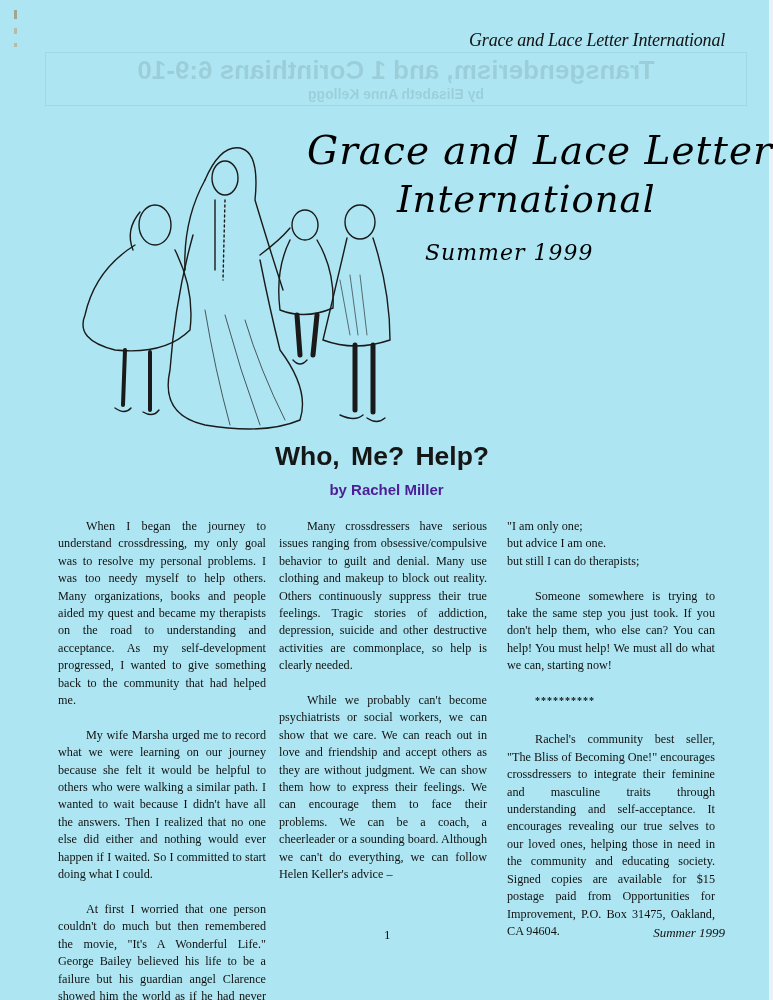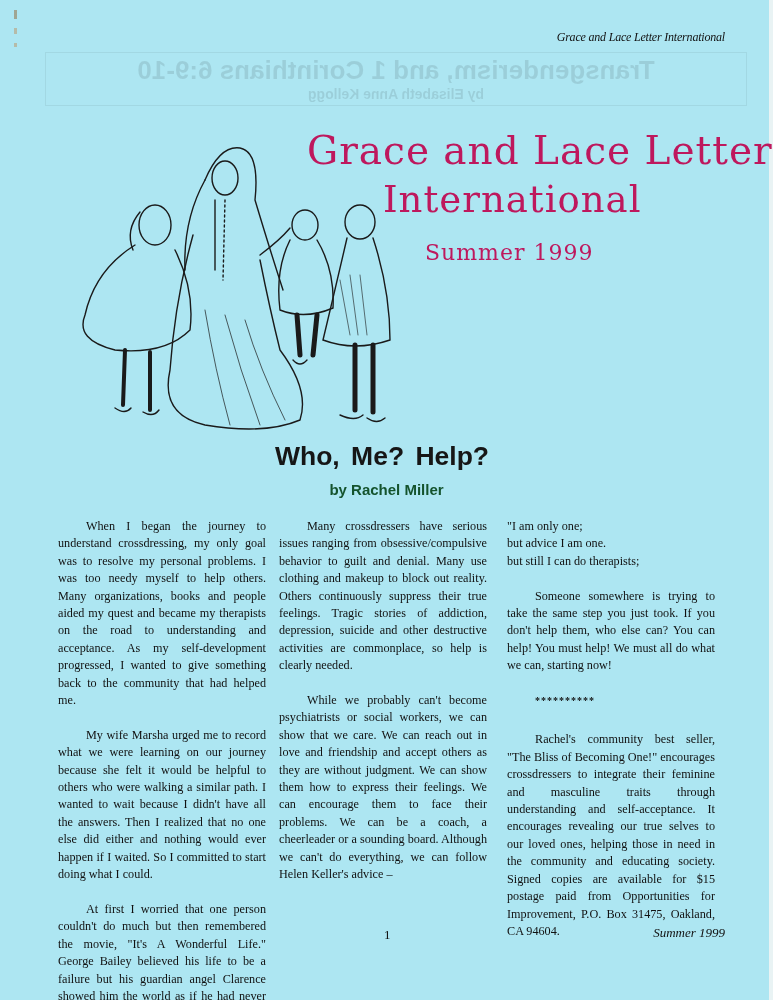--- a/index.html
+++ b/index.html
@@ -23,44 +23,44 @@
     text-align: center;
   }
   .bleed .b1 { font-size: 26px; line-height: 30px; margin-top: 2px; }
   .bleed .b2 { font-size: 14px; line-height: 18px; }
 
   .spine-mark { position: absolute; left: 14px; top: 10px; width: 3px; height: 44px;
     background: linear-gradient(#9a8a6a 0 20%, transparent 20% 40%, #b9a98a 40% 55%, transparent 55% 75%, #b9a98a 75% 85%, transparent 85%); opacity: .7; }
 
   .running-head {
     position: absolute; right: 48px; top: 30px;
-    font-style: italic; font-size: 12px; letter-spacing: -0.2px;
+    font-style: italic; font-size: 18px; letter-spacing: -0.2px;
   }
 
   
   .masthead { position: absolute; left: 285px; top: 128px; width: 340px; }
   .mast-line1, .mast-line2, .mast-line3 {
-    font-family: "DejaVu Serif", serif; color: #be185d;
+    font-family: "DejaVu Serif", serif; font-style: italic; color: #000000;
   }
   .mast-line1 { position: absolute; left: 22px; top: 0; font-size: 39px; letter-spacing: 1px; white-space: nowrap; }
-  .mast-line2 { position: absolute; left: 98px; top: 50px; font-size: 37px; letter-spacing: 1px; white-space: nowrap; text-align: right; }
+  .mast-line2 { position: absolute; left: 112px; top: 50px; font-size: 37px; letter-spacing: 1px; white-space: nowrap; text-align: right; }
   .mast-line3 { position: absolute; left: 140px; top: 112px; font-size: 22px; letter-spacing: 1px; white-space: nowrap; }
 
   
   .illustration { position: absolute; left: 55px; top: 140px; width: 350px; height: 300px; }
 
   
   .headline {
     position: absolute; left: 0; width: 764px; top: 441px; text-align: center;
     font-family: "Liberation Sans", sans-serif; font-weight: bold; font-size: 26.5px; color: #161616;
     word-spacing: 4px;
   }
   .byline {
     position: absolute; left: 0; width: 773px; top: 481px; text-align: center;
-    font-family: "Liberation Sans", sans-serif; font-weight: bold; font-size: 15px; color: #14532d;
+    font-family: "Liberation Sans", sans-serif; font-weight: bold; font-size: 15px; color: #4c1d95;
   }
 
   
   .col {
     position: absolute; top: 518px; width: 208px;
     font-size: 12.2px; line-height: 17.4px; text-align: justify;
   }
   .col p { margin: 0 0 17.4px 0; text-indent: 28px; }
   .col p.noindent { text-indent: 0; }
   .col1 { left: 58px; }

